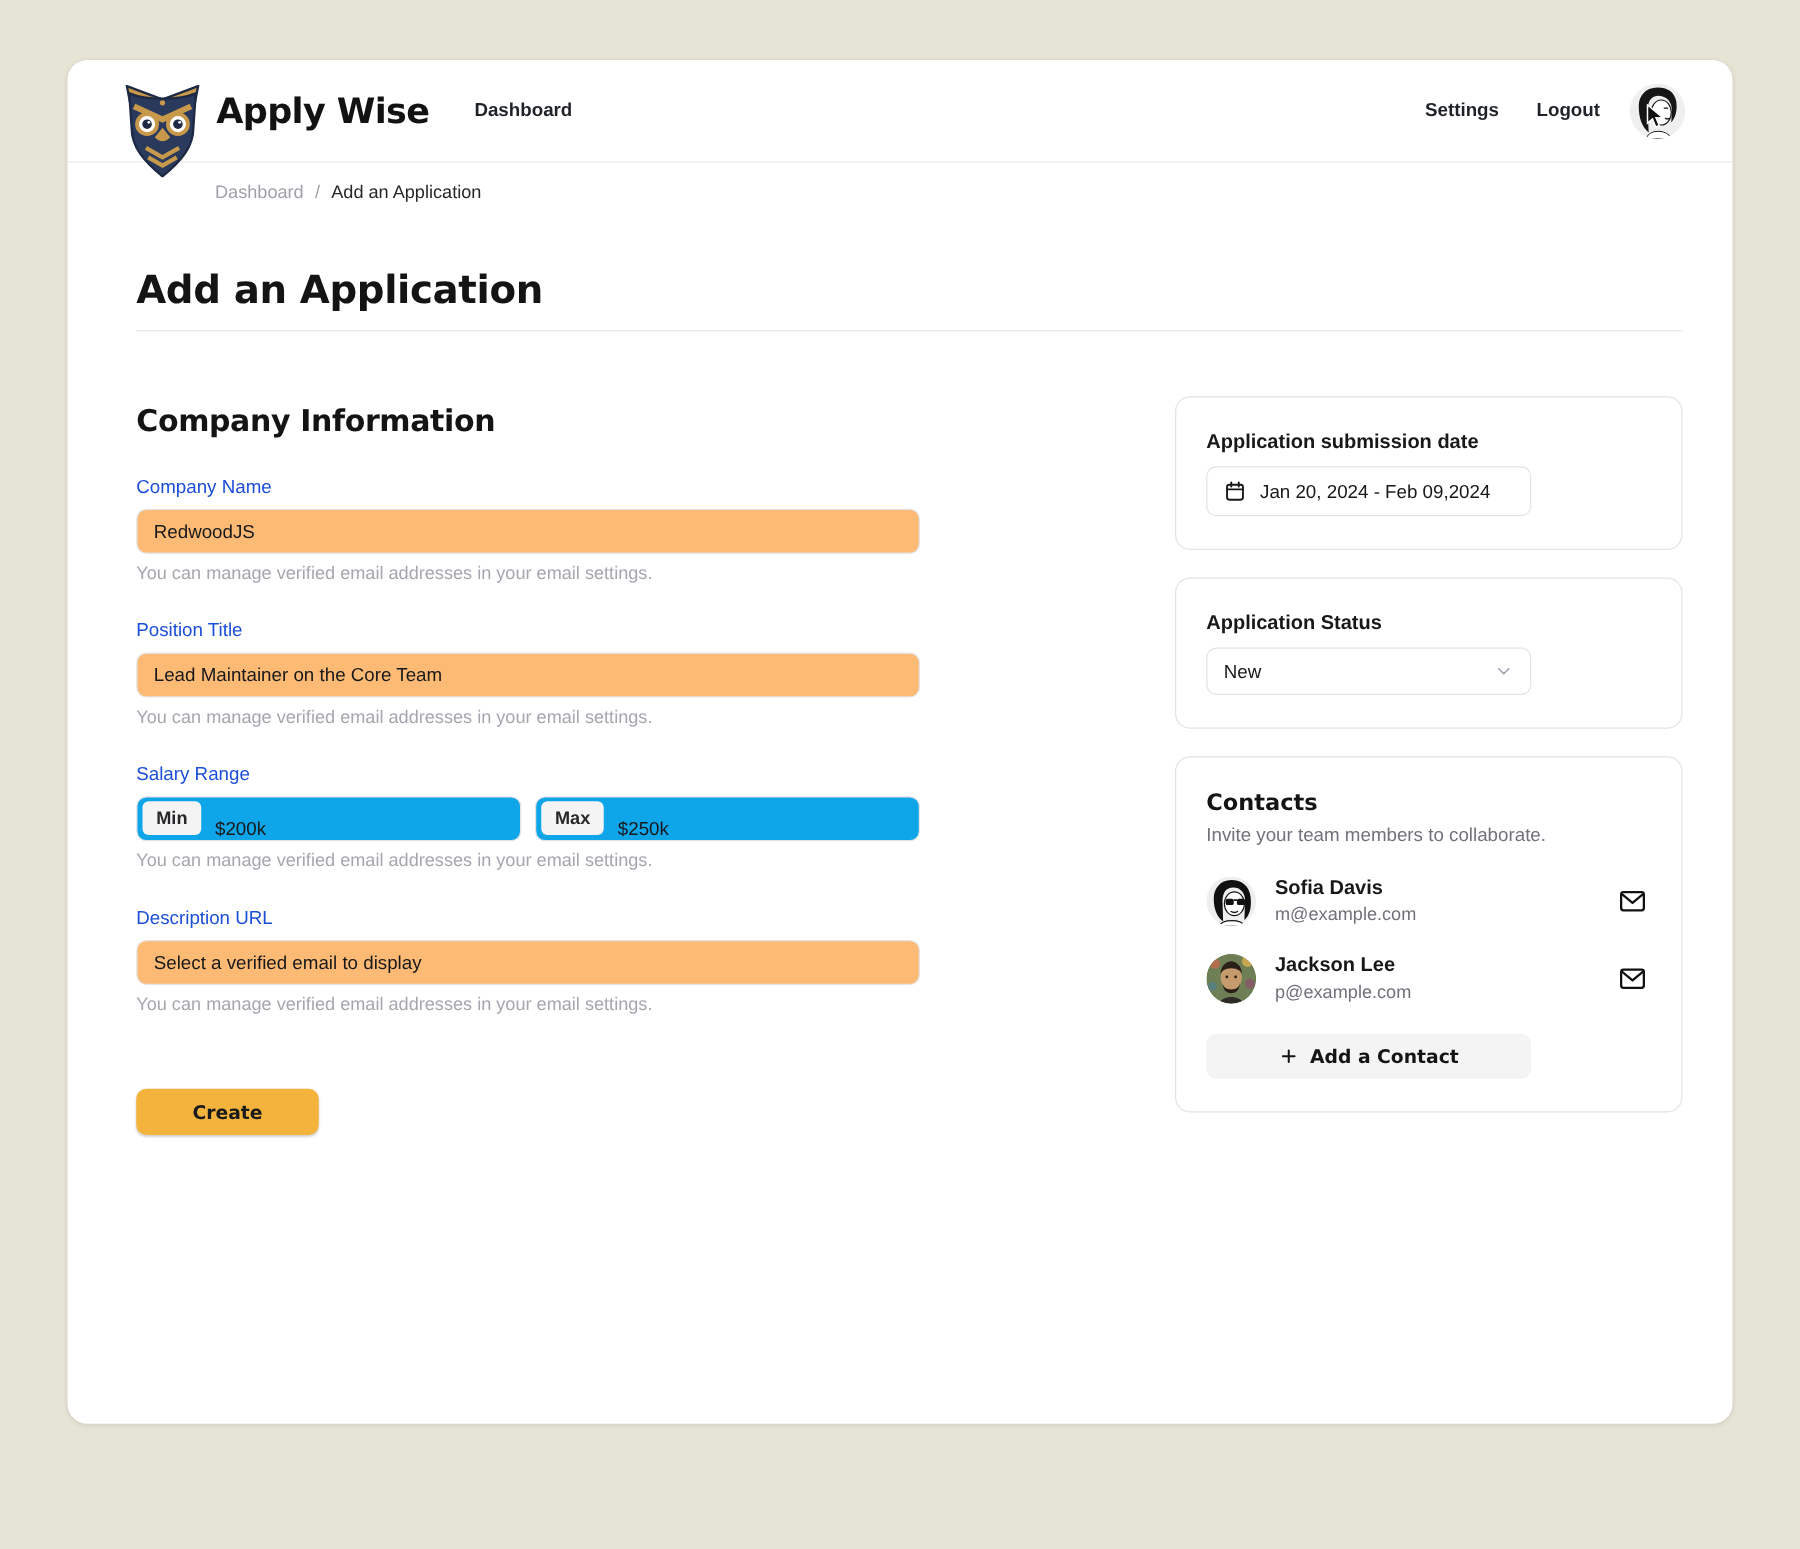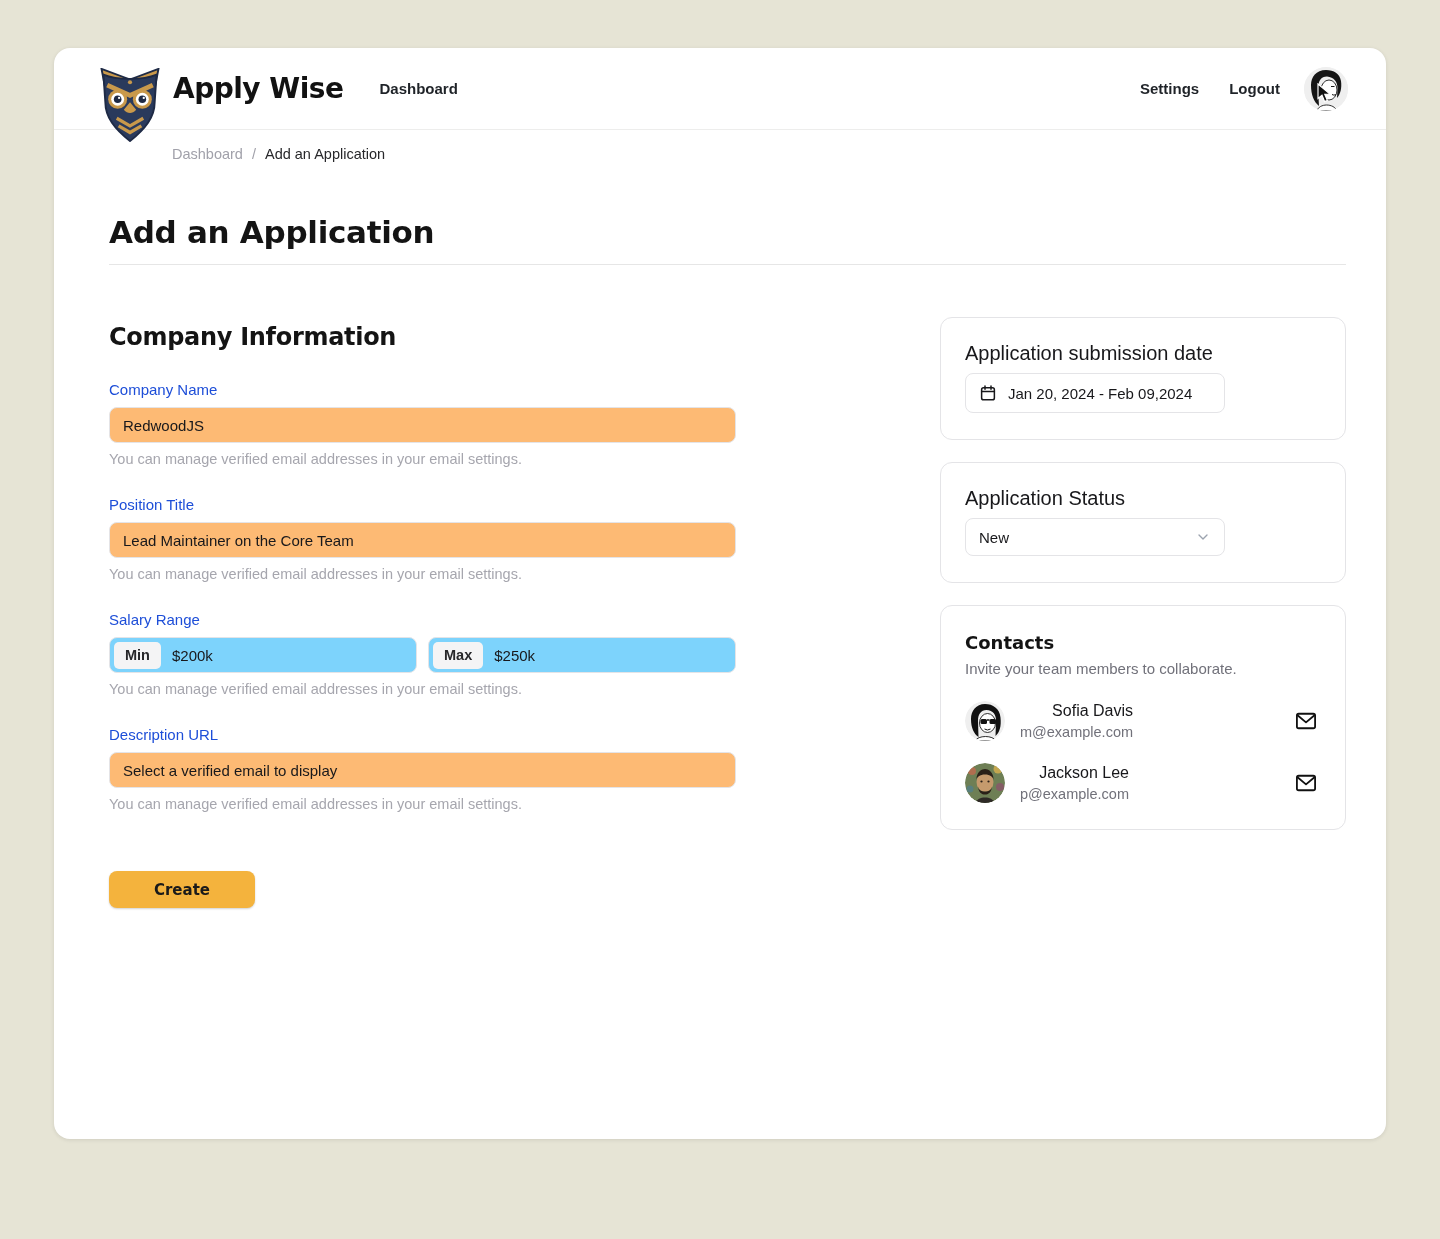--- a/index.html
+++ b/index.html
@@ -69,22 +69,22 @@
     width:100%; height:36px;
     border:1px solid #E4E4E7; border-radius:8px;
     padding:0 13px; font-size:15px; color:#18181B;
     font-family:"Liberation Sans", sans-serif;
     background:#fdba74; outline:none;
   }
   textarea.text-input { height:58px; padding:9px 13px; resize:none; line-height:20px; }
   .helper { margin-top:8px; font-size:14.5px; color:#A6A6AE; line-height:17px; }
   .salary-row { display:flex; gap:11px; }
   .salary-input {
-    flex:1; display:flex; align-items:center;
-    border:1px solid #E4E4E7; border-radius:8px; height:36px; background:#7dd3fc;
+    flex:1; display:flex; align-items:flex-end;
+    border:1px solid #E4E4E7; border-radius:8px; height:36px; background:#0ea5e9;
   }
   .salary-prefix {
     background:#F4F4F5; border-radius:5px; margin:4px;
     padding:0 11px; height:27px; display:flex; align-items:center;
     font-size:14.5px; font-weight:600; color:#27272A; flex:0 0 auto;
   }
   .salary-input input {
     border:none; outline:none; flex:1; min-width:0;
     font-size:15px; color:#18181B; padding:0 7px;
     font-family:"Liberation Sans", sans-serif; background:transparent;
@@ -94,39 +94,39 @@
     background:#F4B33D; border:none; border-radius:8px;
     font-family:"DejaVu Sans", sans-serif; font-size:15px; font-weight:800; color:#1A1A1A;
     cursor:pointer; box-shadow:0 1px 2px rgba(0,0,0,.18);
   }
   
   .side-col { width:406px; margin-top:-6px; }
   .side-card {
     border:1px solid #E4E4E7; border-radius:12px;
     padding:26px 24px; margin-bottom:22px; background:#fff;
   }
-  .side-label { font-size:20px; font-weight:400; color:#18181B; margin-bottom:10px; line-height:19px; }
+  .side-label { font-size:16px; font-weight:700; color:#18181B; margin-bottom:10px; line-height:19px; }
   .date-btn {
     width:260px; height:40px; background:#fff;
     border:1px solid #E4E4E7; border-radius:8px;
     display:flex; align-items:center; gap:11px; padding:0 13px;
     font-family:"Liberation Sans", sans-serif;
     font-size:15px; font-weight:500; color:#18181B; cursor:pointer;
   }
   .select-box {
     width:260px; height:38px;
     border:1px solid #E4E4E7; border-radius:8px;
     display:flex; align-items:center; justify-content:space-between;
     padding:0 13px; font-size:15px; color:#18181B; cursor:pointer; background:#fff;
   }
   .contacts-title { font-family:"DejaVu Sans", sans-serif; font-size:18px; font-weight:800; color:#141414; }
   .contacts-sub { margin-top:6px; font-size:15px; color:#71717A; line-height:20px; }
   .contact-row { display:flex; align-items:center; margin-top:22px; gap:15px; }
   .contact-avatar { width:40px; height:40px; border-radius:50%; flex:0 0 auto; overflow:hidden; }
-  .contact-name { font-size:16px; font-weight:400; color:#18181B; line-height:20px;text-align:right; }
+  .contact-name { font-size:16px; font-weight:700; color:#18181B; line-height:20px; }
   .contact-email { font-size:14.5px; color:#71717A; margin-top:2px; line-height:18px; }
   .mail-btn { margin-left:auto; background:none; border:none; cursor:pointer; padding:4px; display:flex; }
   .add-contact-btn {
     margin-top:24px; width:260px; height:36px;
     background:#F4F4F5; border:none; border-radius:8px;
     display:flex; align-items:center; justify-content:center; gap:9px;
     font-family:"DejaVu Sans", sans-serif; font-size:15px; font-weight:700; color:#141414;
     cursor:pointer;
   }
 </style>
@@ -310,17 +310,23 @@
             <div class="contact-email">p@example.com</div>
           </div>
           <button class="mail-btn">
             <svg width="22" height="20" viewBox="0 0 24 22" fill="none" stroke="#111111" stroke-width="2" stroke-linecap="round" stroke-linejoin="round">
               <rect x="2" y="3" width="20" height="16" rx="2"></rect>
               <path d="M3 5 L12 12.5 L21 5"></path>
             </svg>
           </button>
         </div>
 
+        <button class="add-contact-btn">
+          <svg width="16" height="16" viewBox="0 0 24 24" fill="none" stroke="#141414" stroke-width="2.4" stroke-linecap="round">
+            <path d="M12 5 V19 M5 12 H19"></path>
+          </svg>
+          <span>Add a Contact</span>
+        </button>
       </div>
 
     </div>
   </div>
 </div>
 
 </body></html>

